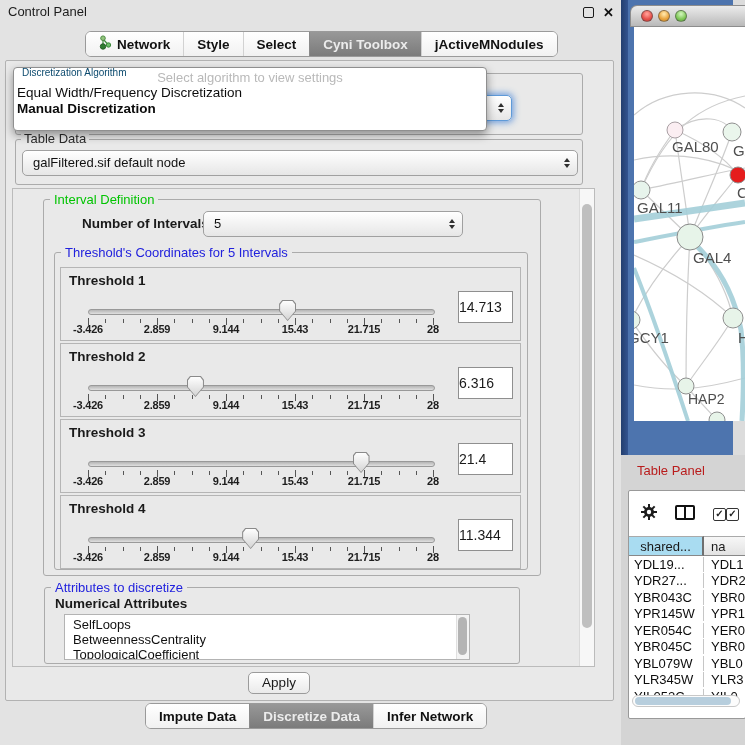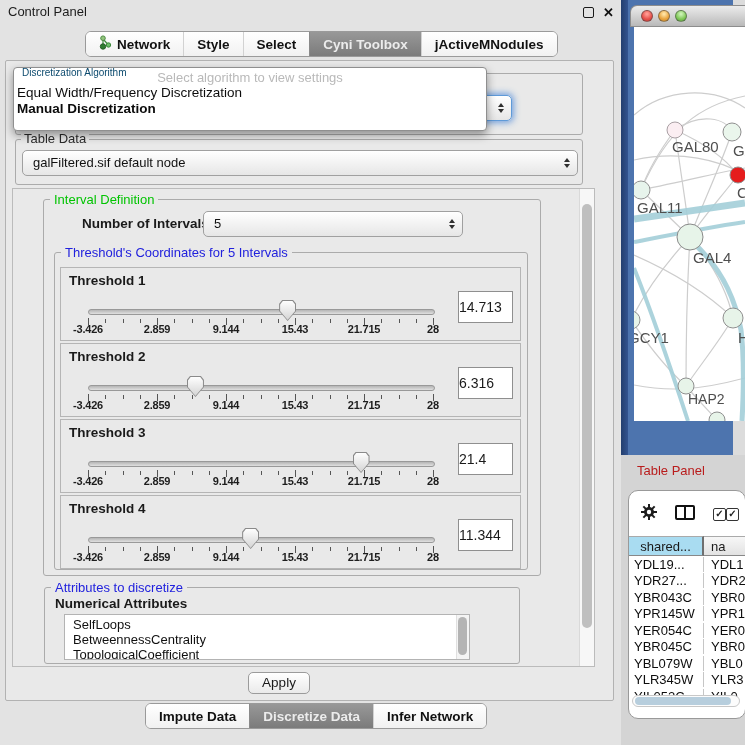--- a/index.html
+++ b/index.html
@@ -92,21 +92,21 @@
   .net-lights{position:absolute;left:10px;top:4px;display:flex;gap:5px}
   .light{width:12px;height:12px;border-radius:50%;border:1px solid rgba(70,70,70,.55);box-sizing:border-box}
   .light.red{background:radial-gradient(circle at 50% 30%,#ff9890 10%,#e5504a 60%,#c43b36)}
   .light.yellow{background:radial-gradient(circle at 50% 30%,#ffe1a0 10%,#e8a33d 60%,#c8862a)}
   .light.green{background:radial-gradient(circle at 50% 30%,#c8f0b0 10%,#7fc857 60%,#5da03e)}
   .net-canvas{position:absolute;left:13px;top:27px;width:111px;height:394px;background:#fff}
 
   
   .table-panel{position:absolute;left:621px;top:455px;width:124px;height:290px;background:#d4d4d4}
   .tp-title{position:absolute;left:16px;top:8px;font-size:13px;color:#b91c1c}
-  .tp-inner{position:absolute;left:7px;top:35px;width:116px;height:227px;background:#fff;border:1px solid #999;border-radius:10px;box-sizing:content-box}
+  .tp-inner{position:absolute;left:7px;top:35px;width:116px;height:227px;background:#fff;border:1px solid #999;border-radius:2px;box-sizing:content-box}
   .tp-toolbar-gear{position:absolute;left:12px;top:13px;width:16px;height:16px}
   .tp-split{position:absolute;left:46px;top:14px;width:20px;height:15px;border:2px solid #111;border-radius:2px;box-sizing:border-box}
   .tp-split::after{content:"";position:absolute;left:7px;top:0;width:2px;height:100%;background:#111}
   .cb{position:absolute;top:17px;width:11px;height:11px;border:1px solid #333;border-radius:2px;background:#fff;
     font-size:10px;line-height:10px;text-align:center;font-weight:bold;color:#222}
   .cb::after{content:"\2713"}
   .cb.cb1{left:84px}.cb.cb2{left:97px}
   .tp-header{position:absolute;left:0;top:45px;width:100%;height:20px;display:flex}
   .tp-h0{width:75px;background:#a9dcf1;border-right:2px solid #6f6f6f;border-bottom:1px solid #888;border-top:1px solid #aaa;
     text-align:center;line-height:19px;font-size:13px;box-sizing:border-box}

